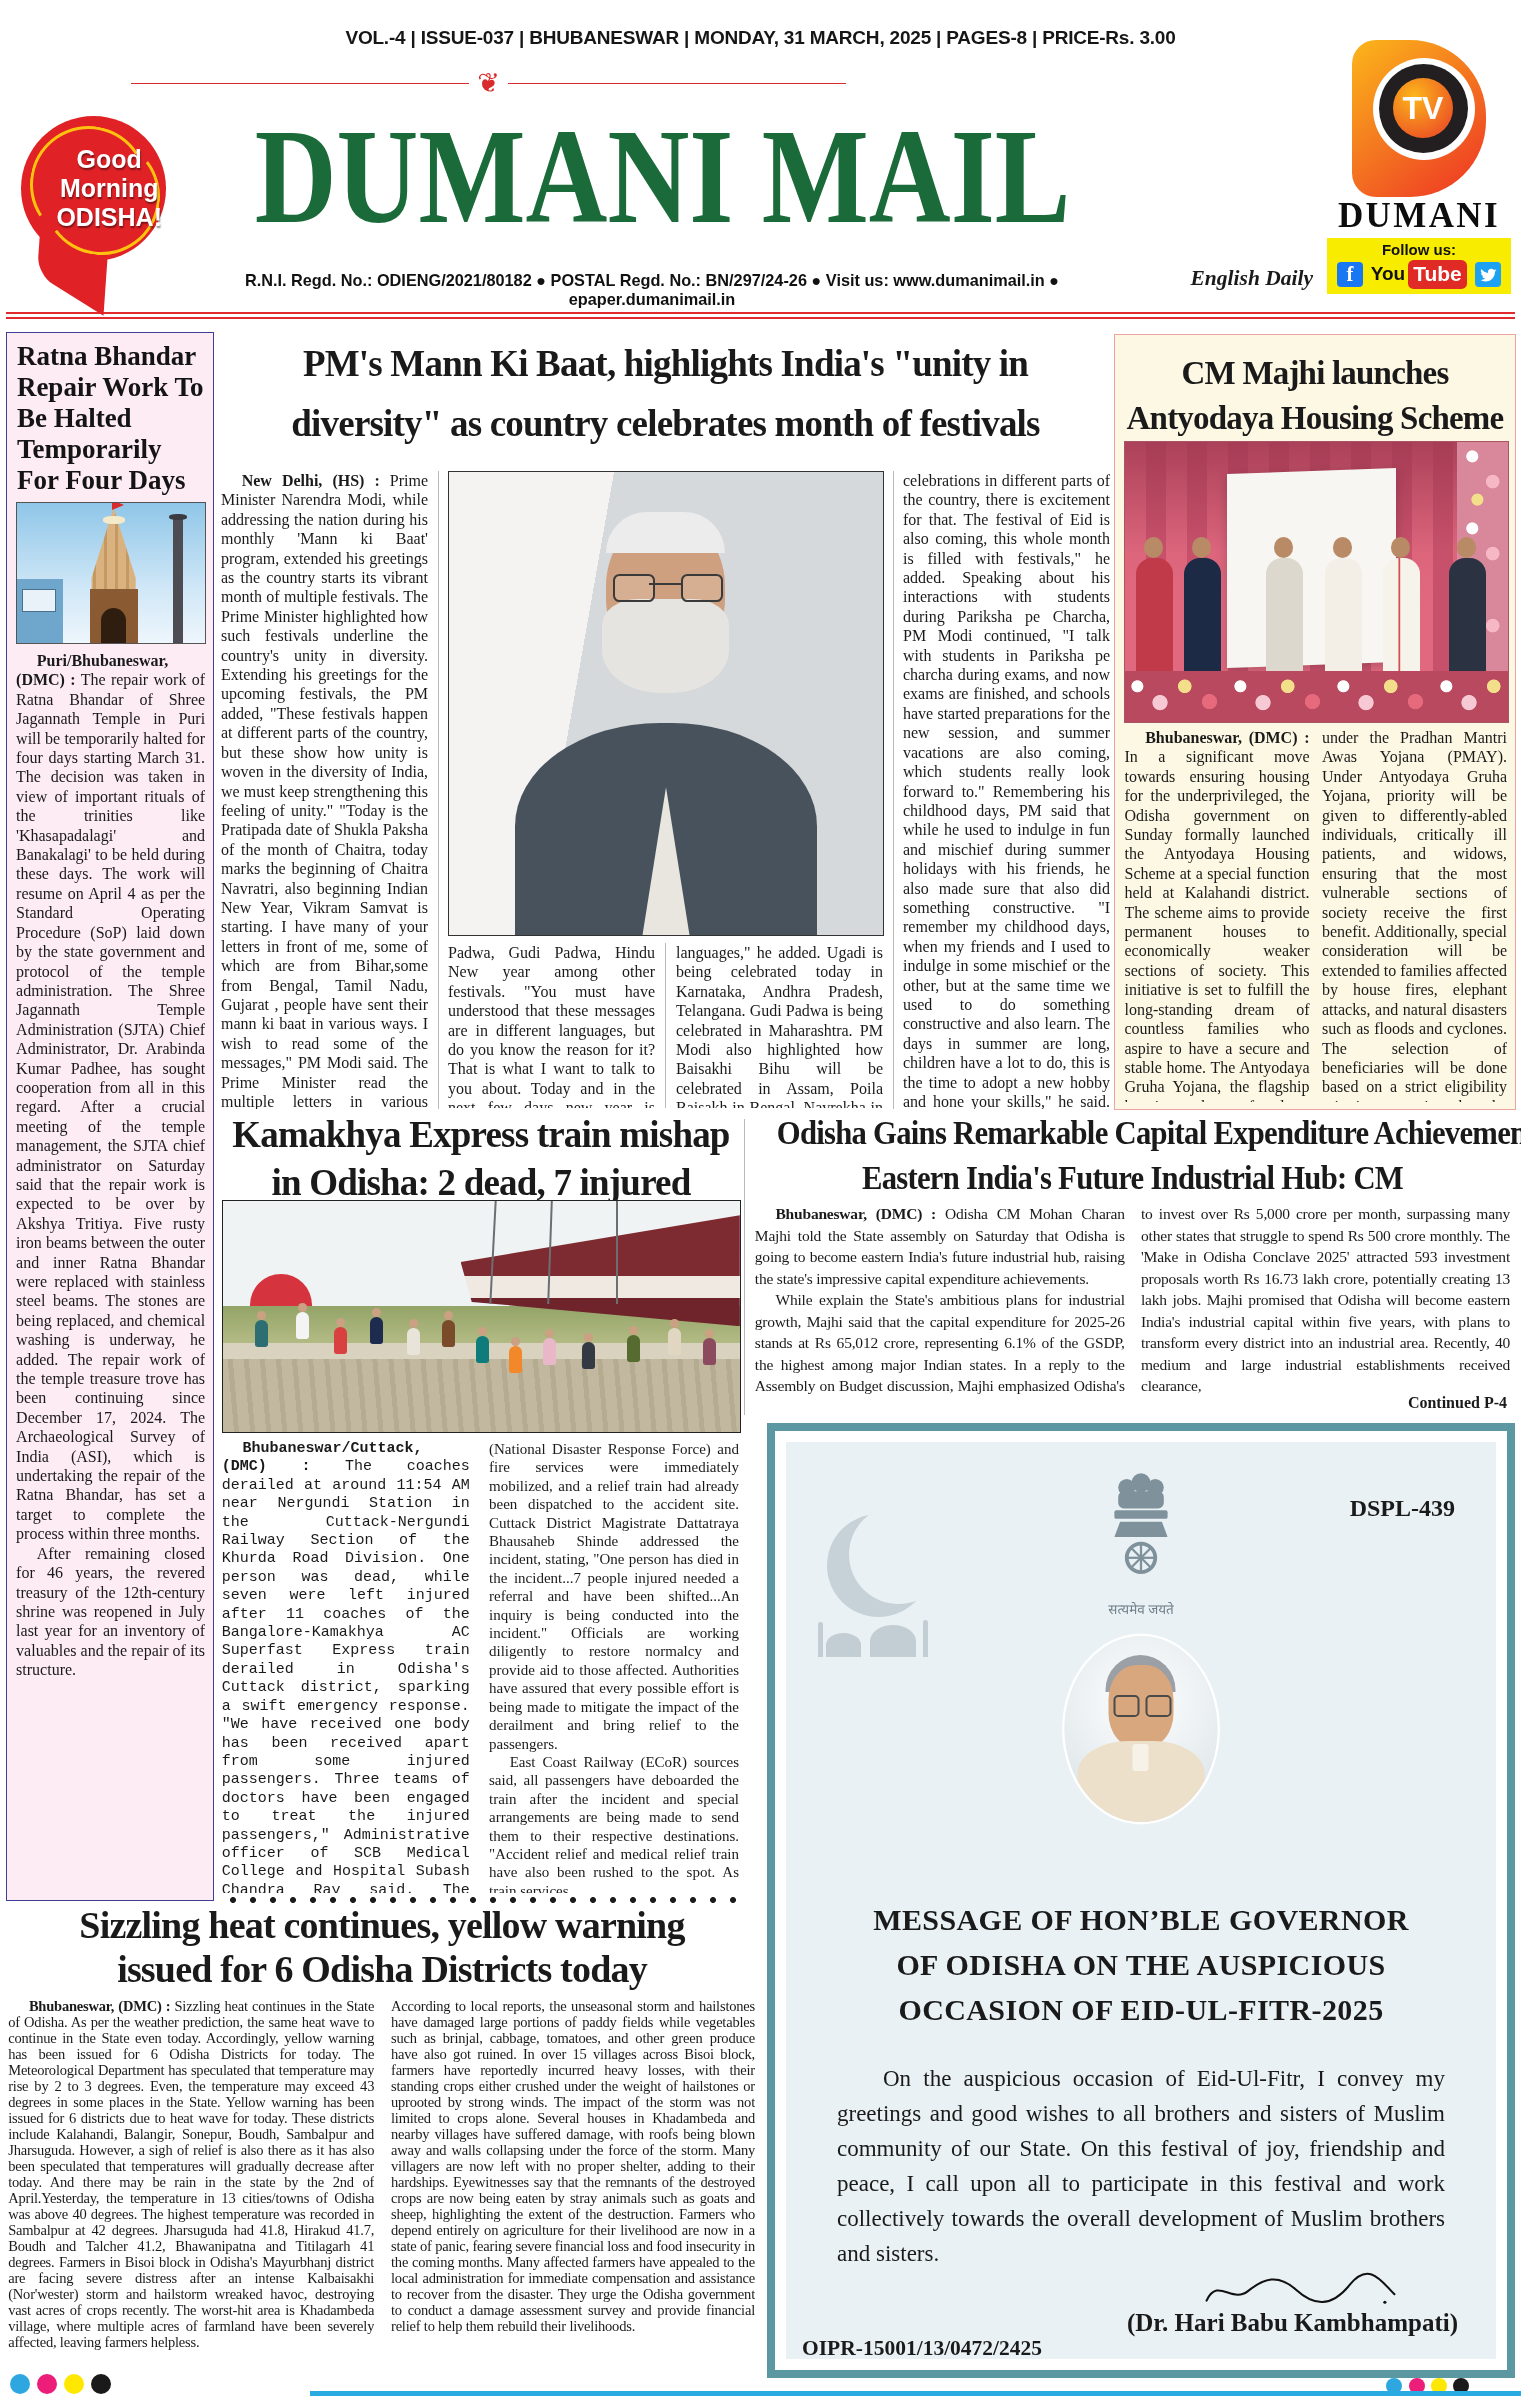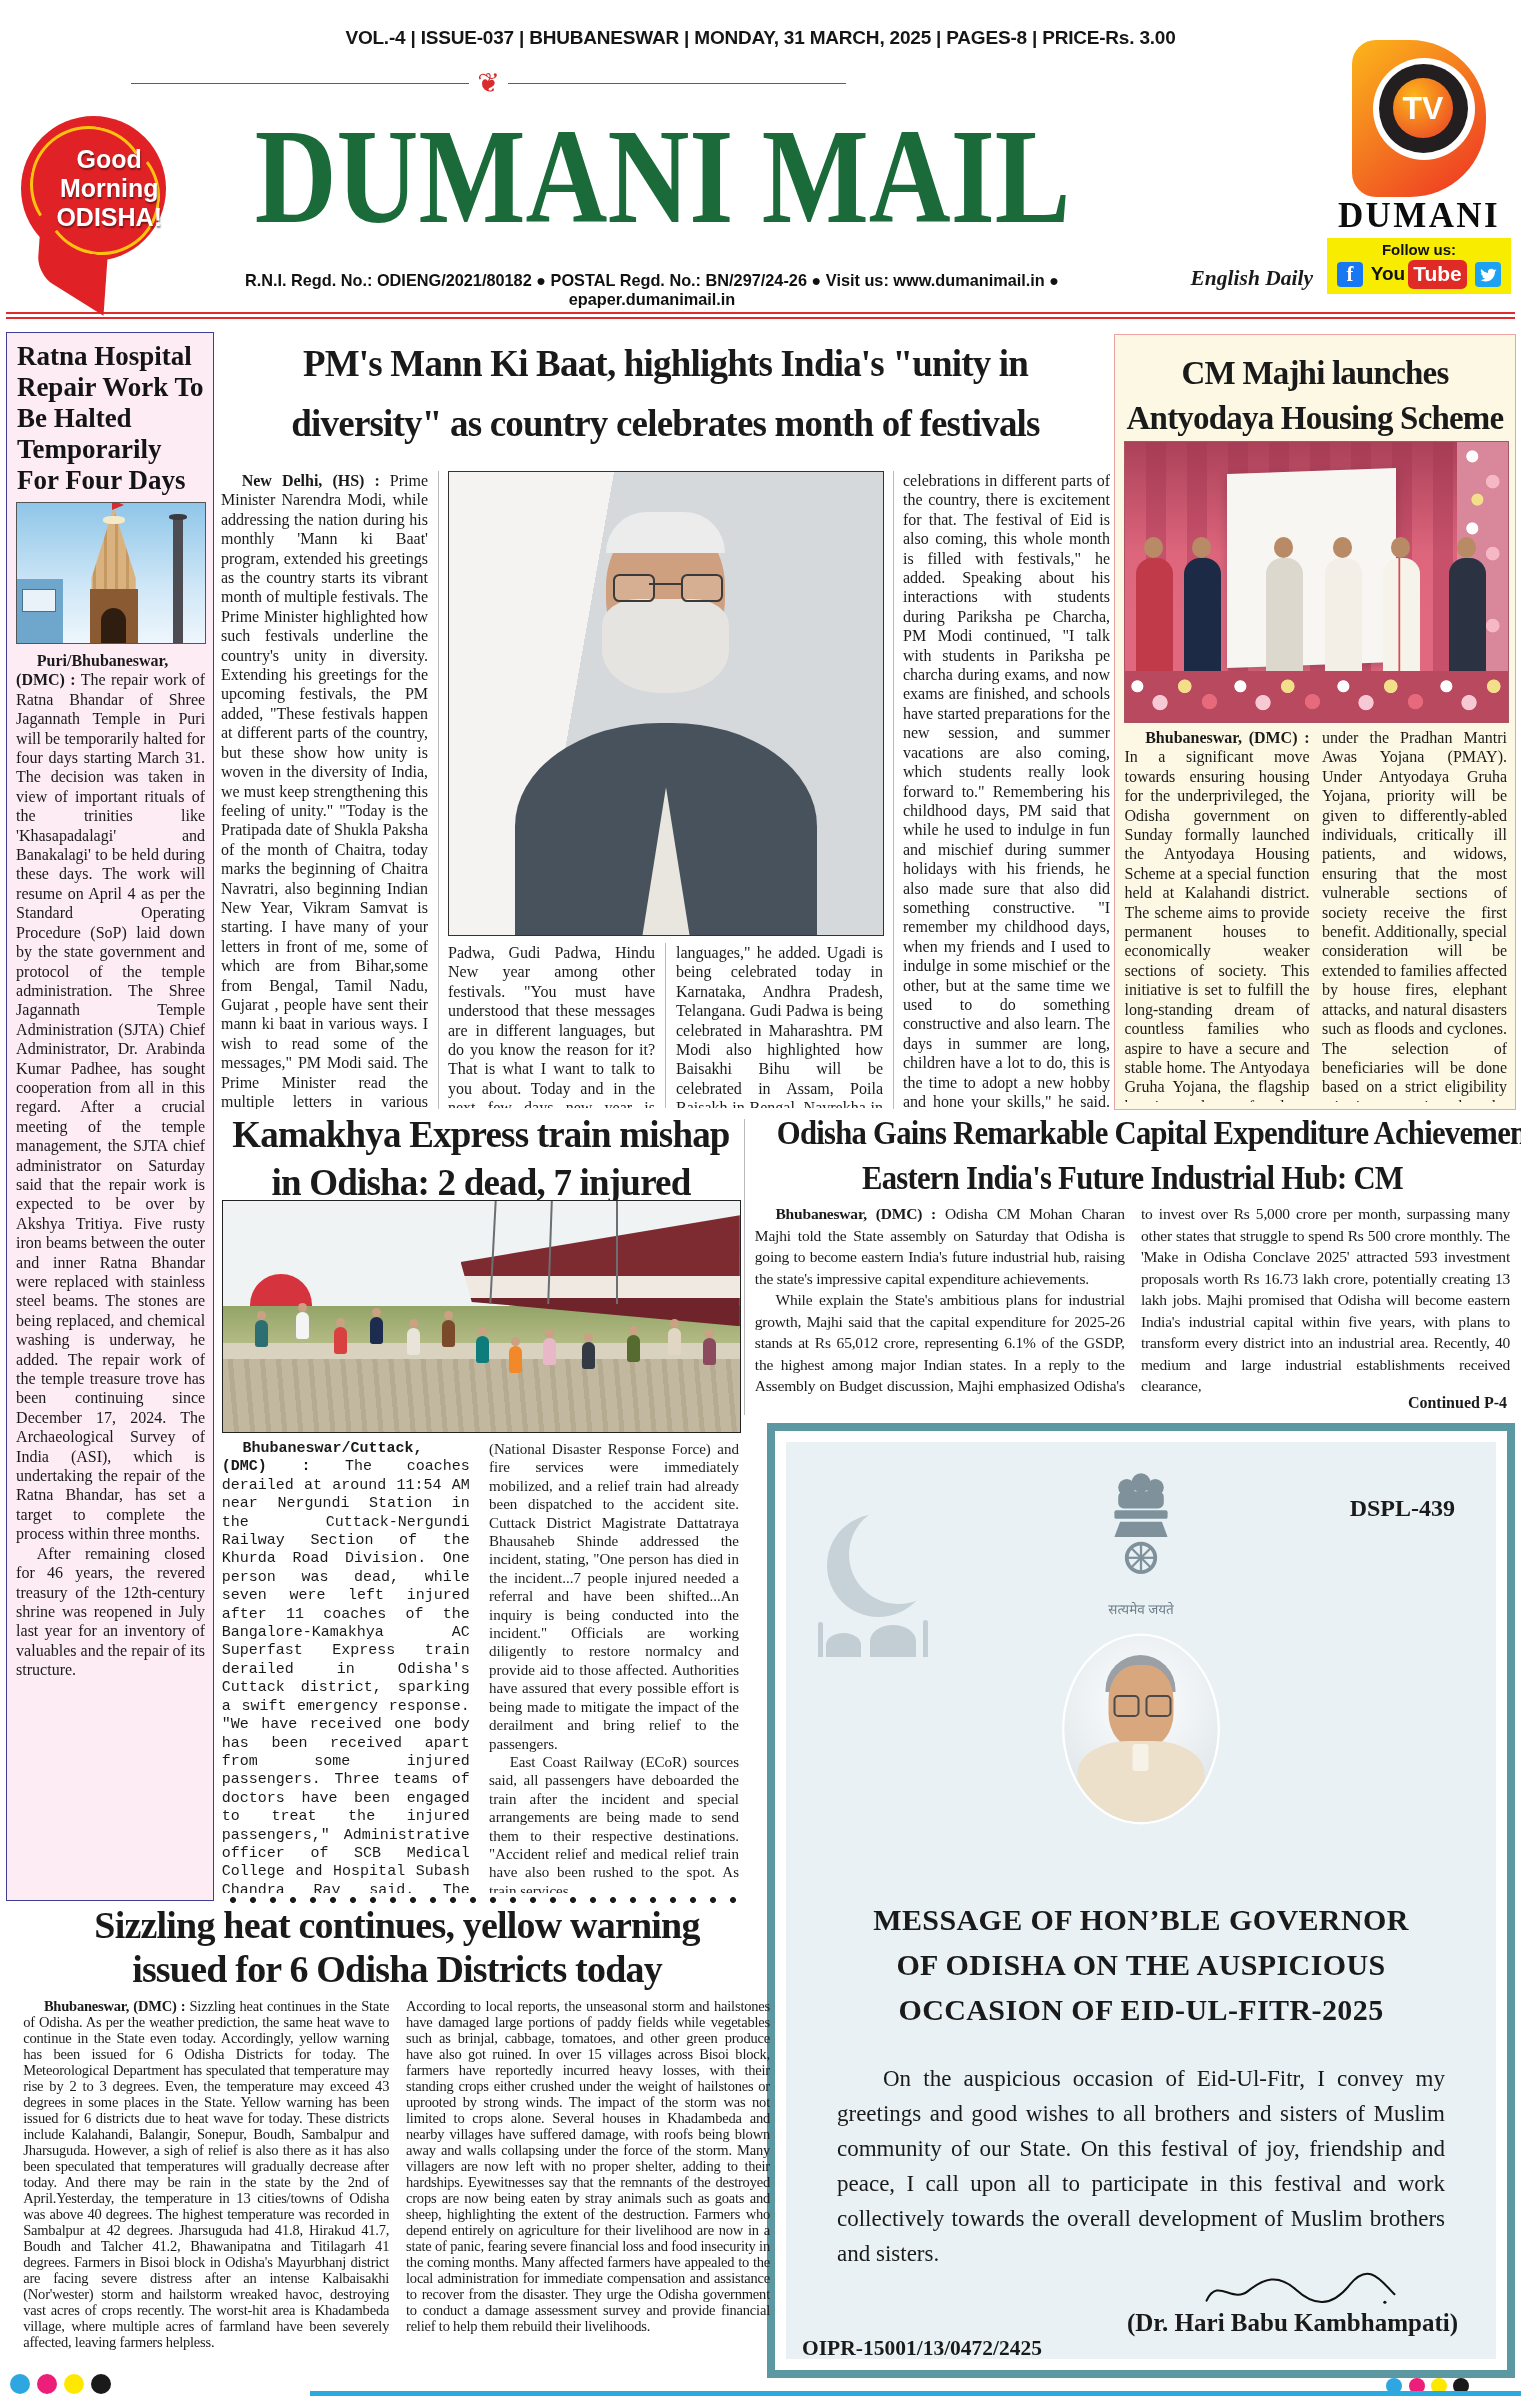--- a/index.html
+++ b/index.html
@@ -148,21 +148,21 @@
   .p-g1,.p-g2{position:absolute;top:59px;width:22px;height:17.5px;border:2px solid #4a4a4a;border-radius:4.8px;}
   .p-g1{left:49px;} .p-g2{left:81px;}
   .p-body{position:absolute;left:12.7px;top:105px;width:127px;height:81px;background:#ece0cb;border-radius:40% 40% 0 0;}
   .p-collar{position:absolute;left:68px;top:108px;width:16px;height:27px;background:#f7f2e8;border-radius:3.2px;}
   .ad-title{position:absolute;top:466px;left:32px;right:32px;text-align:center;font-weight:bold;font-size:30px;line-height:45px;letter-spacing:0.4px;}
   .ad-body{position:absolute;top:630px;left:62px;right:62px;font-size:23px;line-height:35px;text-align:justify;text-indent:46px;font-weight:500;}
   .ad-sign{position:absolute;top:836px;right:103px;}
   .ad-name{position:absolute;top:878px;right:49px;font-weight:bold;font-size:25px;}
   .ad-ref{position:absolute;top:905px;left:27px;font-weight:bold;font-size:21.5px;}
   
-  .heat{top:1903px;left:20px;width:754px;height:479px;}
+  .heat{top:1903px;left:5px;width:754px;height:479px;}
   .heat h1{position:absolute;top:0;left:0;width:100%;margin:0;font-size:38px;line-height:44px;text-align:center;letter-spacing:-0.8px;}
   .heat .c{position:absolute;top:95px;height:382px;overflow:hidden;}
   .heat .bodytxt{font-size:14.5px;line-height:16px;letter-spacing:-0.2px;}
   
   .regdot{width:20px;height:20px;border-radius:50%;top:2374px;}
   .cyanline{top:2391px;left:310px;width:1211px;height:4.8px;background:#29abe2;}
 </style>
 </head>
 <body>
 
@@ -211,21 +211,21 @@
               <path fill="#ffffff" d="M23 4.6c-.8.4-1.7.6-2.6.8a4.5 4.5 0 0 0-7.8 4.1A12.8 12.8 0 0 1 3.3 4.2a4.5 4.5 0 0 0 1.4 6 4.4 4.4 0 0 1-2-.6v.1a4.5 4.5 0 0 0 3.6 4.4c-.7.2-1.4.2-2 .1a4.5 4.5 0 0 0 4.2 3.1A9 9 0 0 1 2 19.3a12.7 12.7 0 0 0 6.9 2c8.3 0 12.9-6.9 12.9-12.8v-.6c.9-.6 1.6-1.4 2.2-2.3-.8.4-1.7.6-2.6.7z"></path>
             </svg>
         </span>
       </div>
     </div>
   </div>
 
   <div class="abs redrule"></div>
 
   <div class="abs pinkbox">
-    <h2>Ratna Hospital Repair Work To Be Halted Temporarily For Four Days</h2>
+    <h2>Ratna Bhandar Repair Work To Be Halted Temporarily For Four Days</h2>
     <div class="pb-fig">
       <div class="t-sky"></div>
       <div class="t-left"></div>
       <div class="t-sign"></div>
       <div class="t-spire"></div>
       <div class="t-cap"></div>
       <div class="t-flag"></div>
       <div class="t-gate"></div>
       <div class="t-arch"></div>
       <div class="t-pillar"></div>

